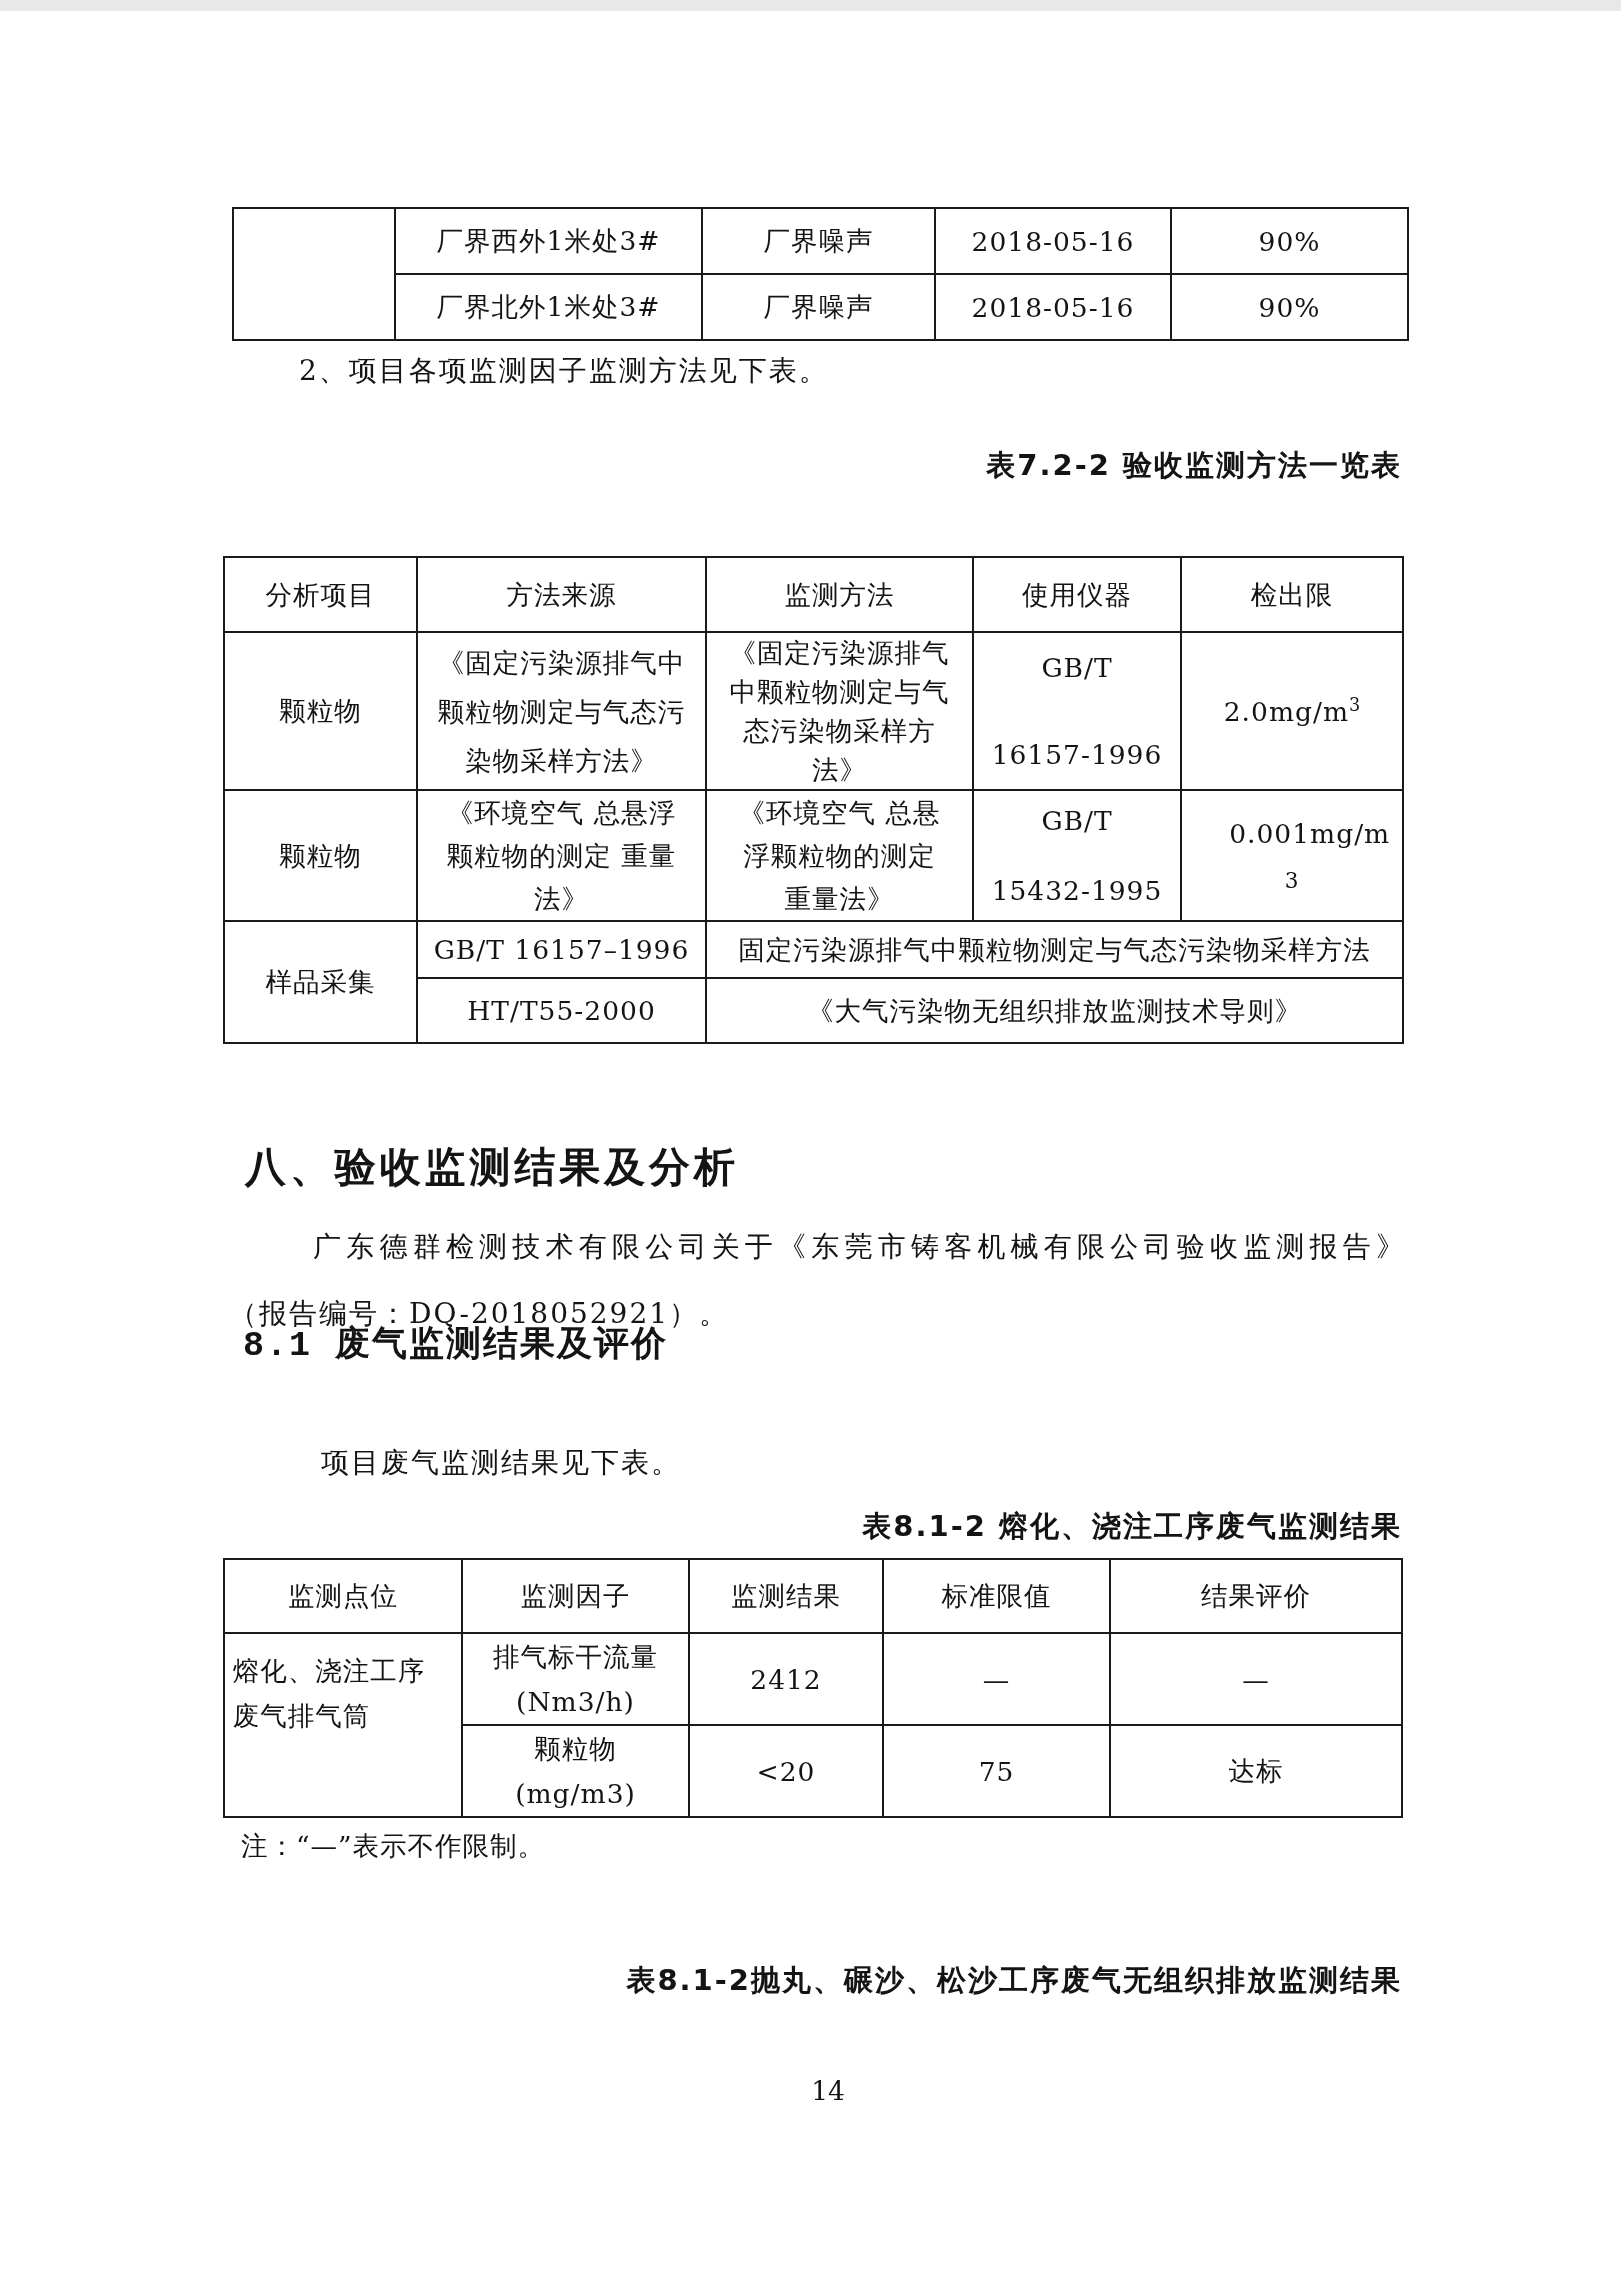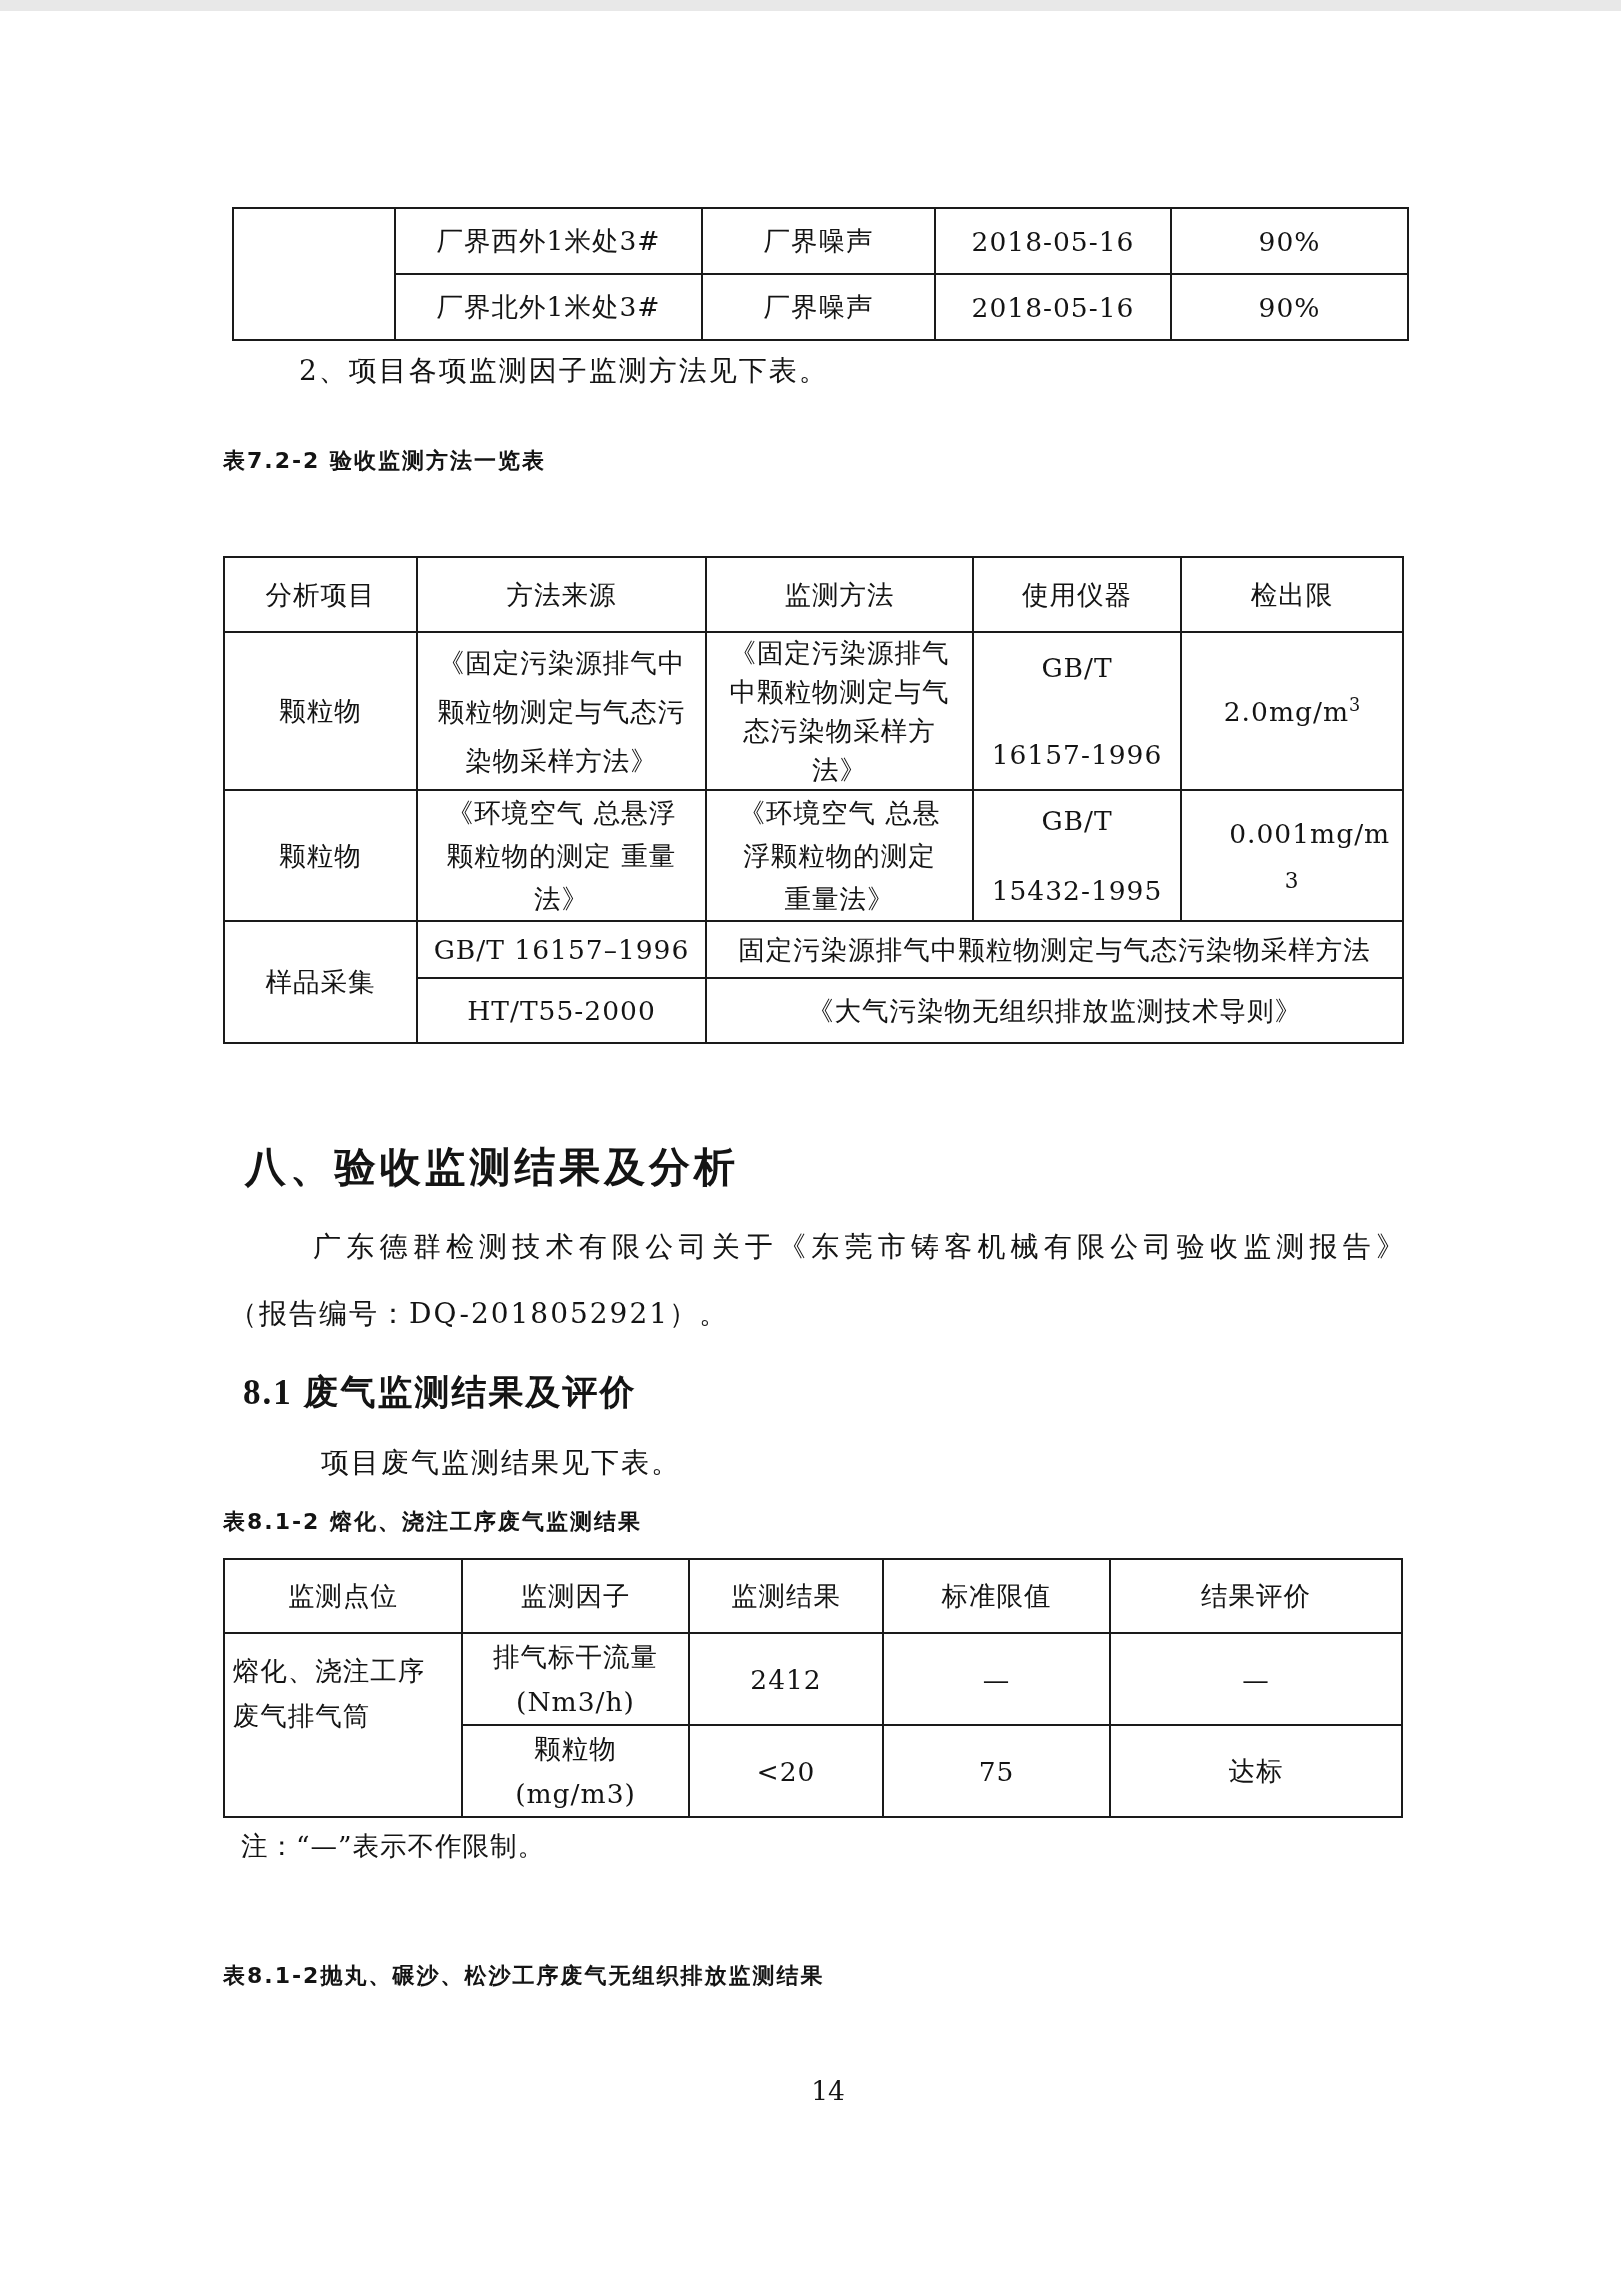--- a/index.html
+++ b/index.html
@@ -44,35 +44,35 @@
   .t811 tr.r1 td{height:89px;border-bottom-width:2.9px;border-radius:13px;}
   .t811 tr.r2 td{height:89px;border-bottom-width:2.9px;}
   .t811 td.site{
     text-align:left;vertical-align:top;padding:13.7px 3.9px 0 7.8px;line-height:45px;
   }
   .t811 .factor div{line-height:45px;}
   
   .textline{position:absolute;white-space:nowrap;}
   .intro{left:299px;top:341px;font-size:28px;letter-spacing:2px;}
   .tbl-title{
-    position:absolute;left:223px;width:1179px;text-align:left;
+    position:absolute;left:223px;width:1179px;text-align:right;
     font-family:"DejaVu Sans","Liberation Sans",sans-serif;font-weight:bold;
-    font-size:22px;letter-spacing:2px;white-space:nowrap;
+    font-size:29px;letter-spacing:2px;white-space:nowrap;
   }
   .t722-title{top:435px;}
   .t811-title{top:1496px;}
   .t812-title{top:1950px;}
   .h8{
     position:absolute;left:245px;top:1129px;margin:0;
     font-family:"DejaVu Sans","Liberation Sans",sans-serif;
     font-size:41px;font-weight:bold;letter-spacing:3.9px;white-space:nowrap;
   }
   .h81{
-    position:absolute;left:243px;top:1358px;margin:0;
-    font-family:Liberation Serif, serif;
+    position:absolute;left:243px;top:1309px;margin:0;
+    font-family:Liberation Mono, monospace;
     font-size:35px;font-weight:bold;letter-spacing:2px;white-space:nowrap;
   }
   .para1{
     position:absolute;left:223px;top:1217px;width:1183px;
     font-size:28px;letter-spacing:2px;white-space:nowrap;
     text-indent:90px;text-align:justify;text-align-last:justify;
   }
   .para2{left:229px;top:1284px;font-size:28px;letter-spacing:2px;}
   .para81{left:321px;top:1433px;font-size:28px;letter-spacing:2px;}
   .note{left:241px;top:1817px;font-size:26.5px;letter-spacing:1px;}

